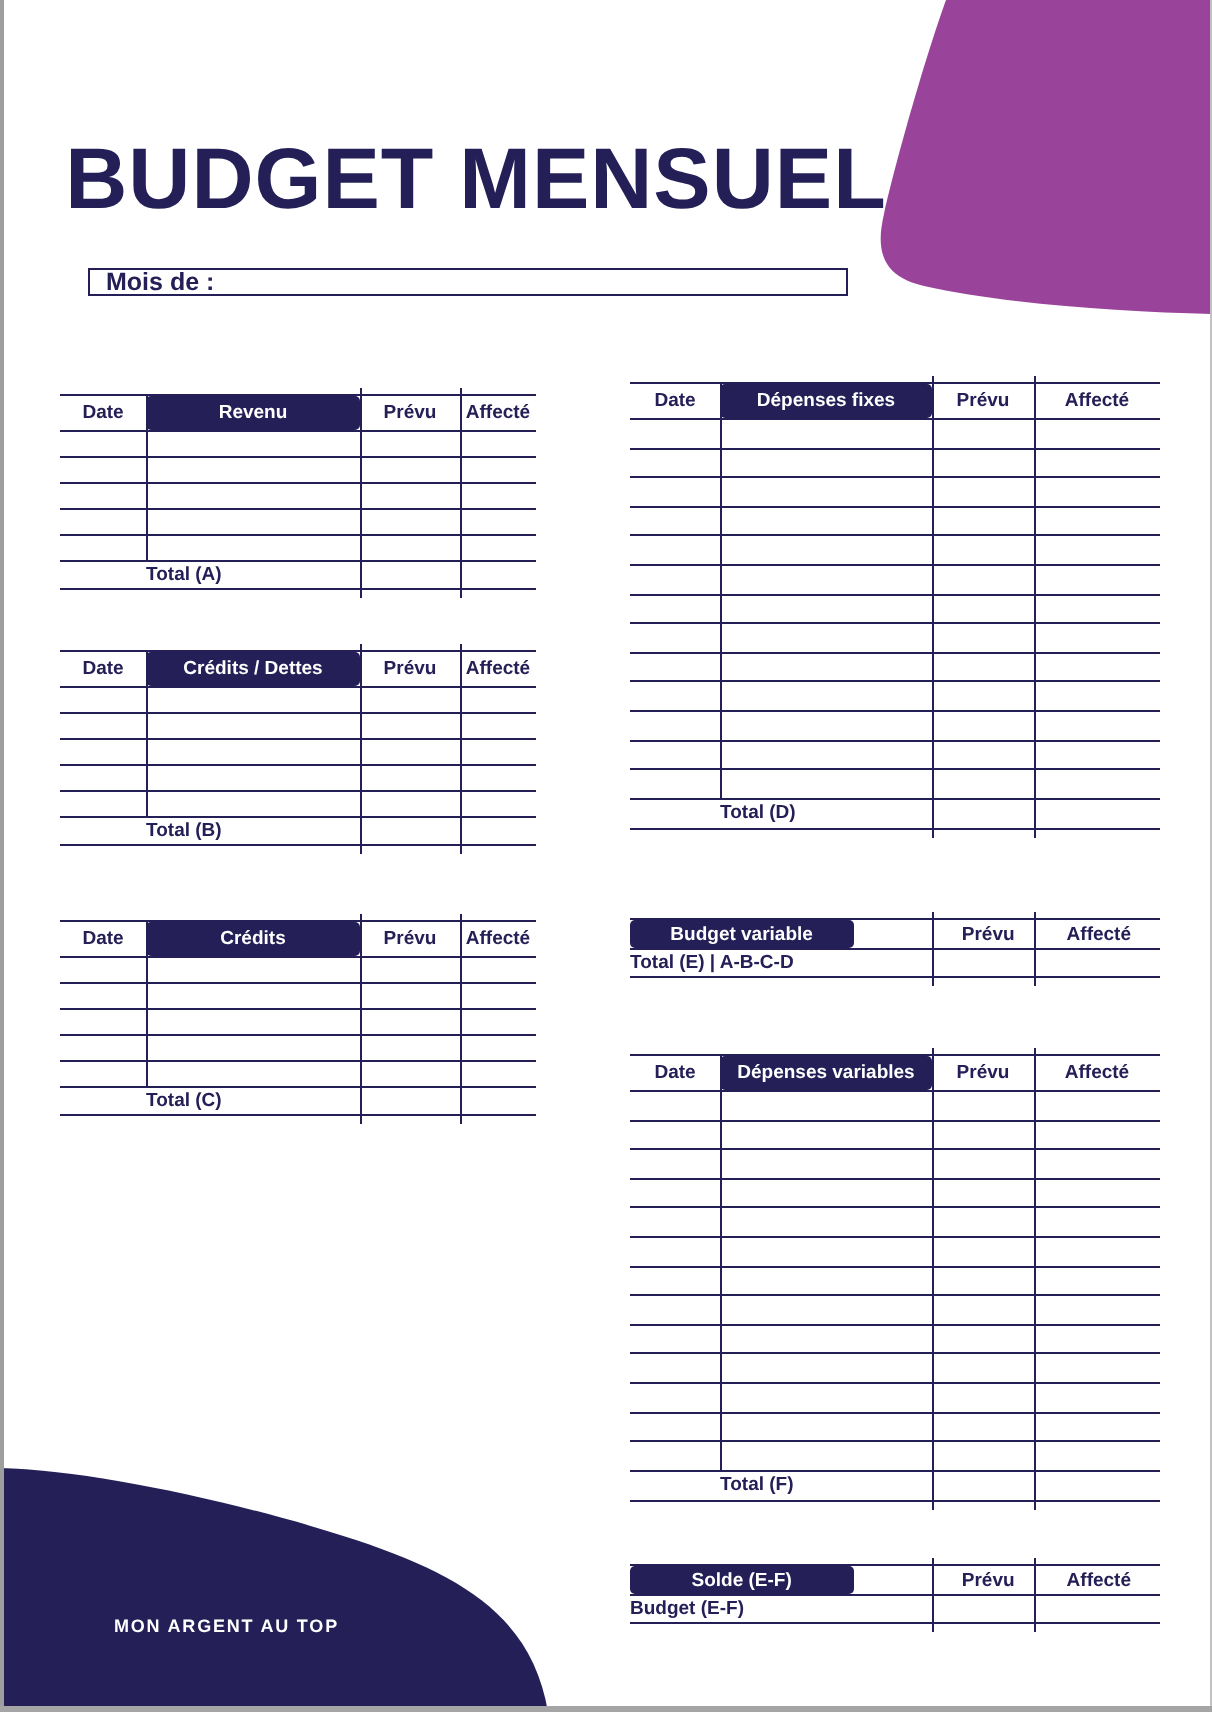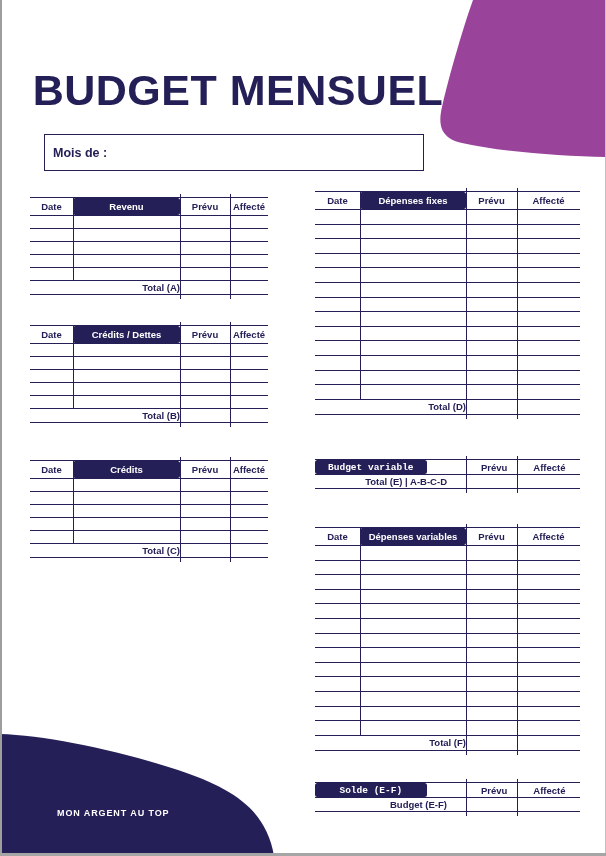--- a/index.html
+++ b/index.html
@@ -19,21 +19,21 @@
     position:absolute;left:57px;top:808px;z-index:2;
     color:#ffffff;font-size:9px;font-weight:bold;letter-spacing:0.9px;
   }
 
   .title{
     position:absolute;left:0;top:66px;width:476px;margin:0;text-align:center;
     font-size:43px;font-weight:bold;letter-spacing:0.5px;color:#242057;
   }
 
   .month-box{
-    position:absolute;left:44px;top:134px;width:380px;height:37px;
+    position:absolute;left:44px;top:134px;width:380px;height:14px;
     border:1.5px solid #242057;box-sizing:border-box;display:flex;align-items:center;
   }
   .month-label{font-size:12.5px;font-weight:bold;margin-left:8px;}
 
   
   .tbl{position:absolute;border-top:1.5px solid #242057;box-sizing:border-box;}
   .ltable{width:238px;}
   .rtable{width:265px;}
   .ntable{width:265px;}
 
@@ -44,37 +44,37 @@
   .hc{display:flex;align-items:center;justify-content:center;
       font-size:9.5px;font-weight:bold;color:#242057;box-sizing:border-box;}
   .ltable .hdate{width:43px;}
   .ltable .hname{width:107px;}
   .ltable .hprevu{width:50px;}
   .ltable .haffecte{width:38px;}
   .rtable .hdate{width:45px;}
   .rtable .hname{width:106px;}
   .rtable .hprevu{width:51px;}
   .rtable .haffecte{width:63px;}
-  .ntable .hname{width:115px;font-family:Liberation Mono, monospace;}
+  .ntable .hname{width:115px;}
   .ntable .hgap{width:44px;}
   .ntable .hprevu{width:51px;}
   .ntable .haffecte{width:63px;}
 
   .navybox{background:#242057;color:#ffffff;border-radius:2.5px;
       display:flex;align-items:center;justify-content:center;
       font-size:9.5px;font-weight:bold;}
 
   .trow{height:13.1px;border-bottom:1.3px solid #242057;box-sizing:border-box;}
   .rtable .rows .trow{height:14.62px;}
   .trow.total{display:flex;align-items:center;border-bottom:1.6px solid #242057;background:transparent;}
   .ltable .trow.total{height:13.5px;}
   .rtable .trow.total{height:15px;}
   .ntable .trow.total{height:14px;}
 
-  .total-label{font-size:9.5px;font-weight:bold;color:#242057;text-align:right;}
+  .total-label{font-size:9.5px;font-weight:bold;color:#242057;text-align:left;}
   .ltable .total-label{margin-left:43px;width:107px;}
   .rtable .total-label{margin-left:45px;width:106px;}
   .ntable .total-label{margin-left:0;width:132px;}
 
   .v{position:absolute;width:1.4px;background:#242057;}
   .v2,.v3{top:-4px;bottom:-4px;}
   .ltable .v1{left:43px;top:0;bottom:13.5px;}
   .ltable .v2{left:150px;}  .ltable .v3{left:200px;}
   .rtable .v1{left:45px;top:0;bottom:15px;}
   .rtable .v2{left:151px;}  .rtable .v3{left:202px;}

